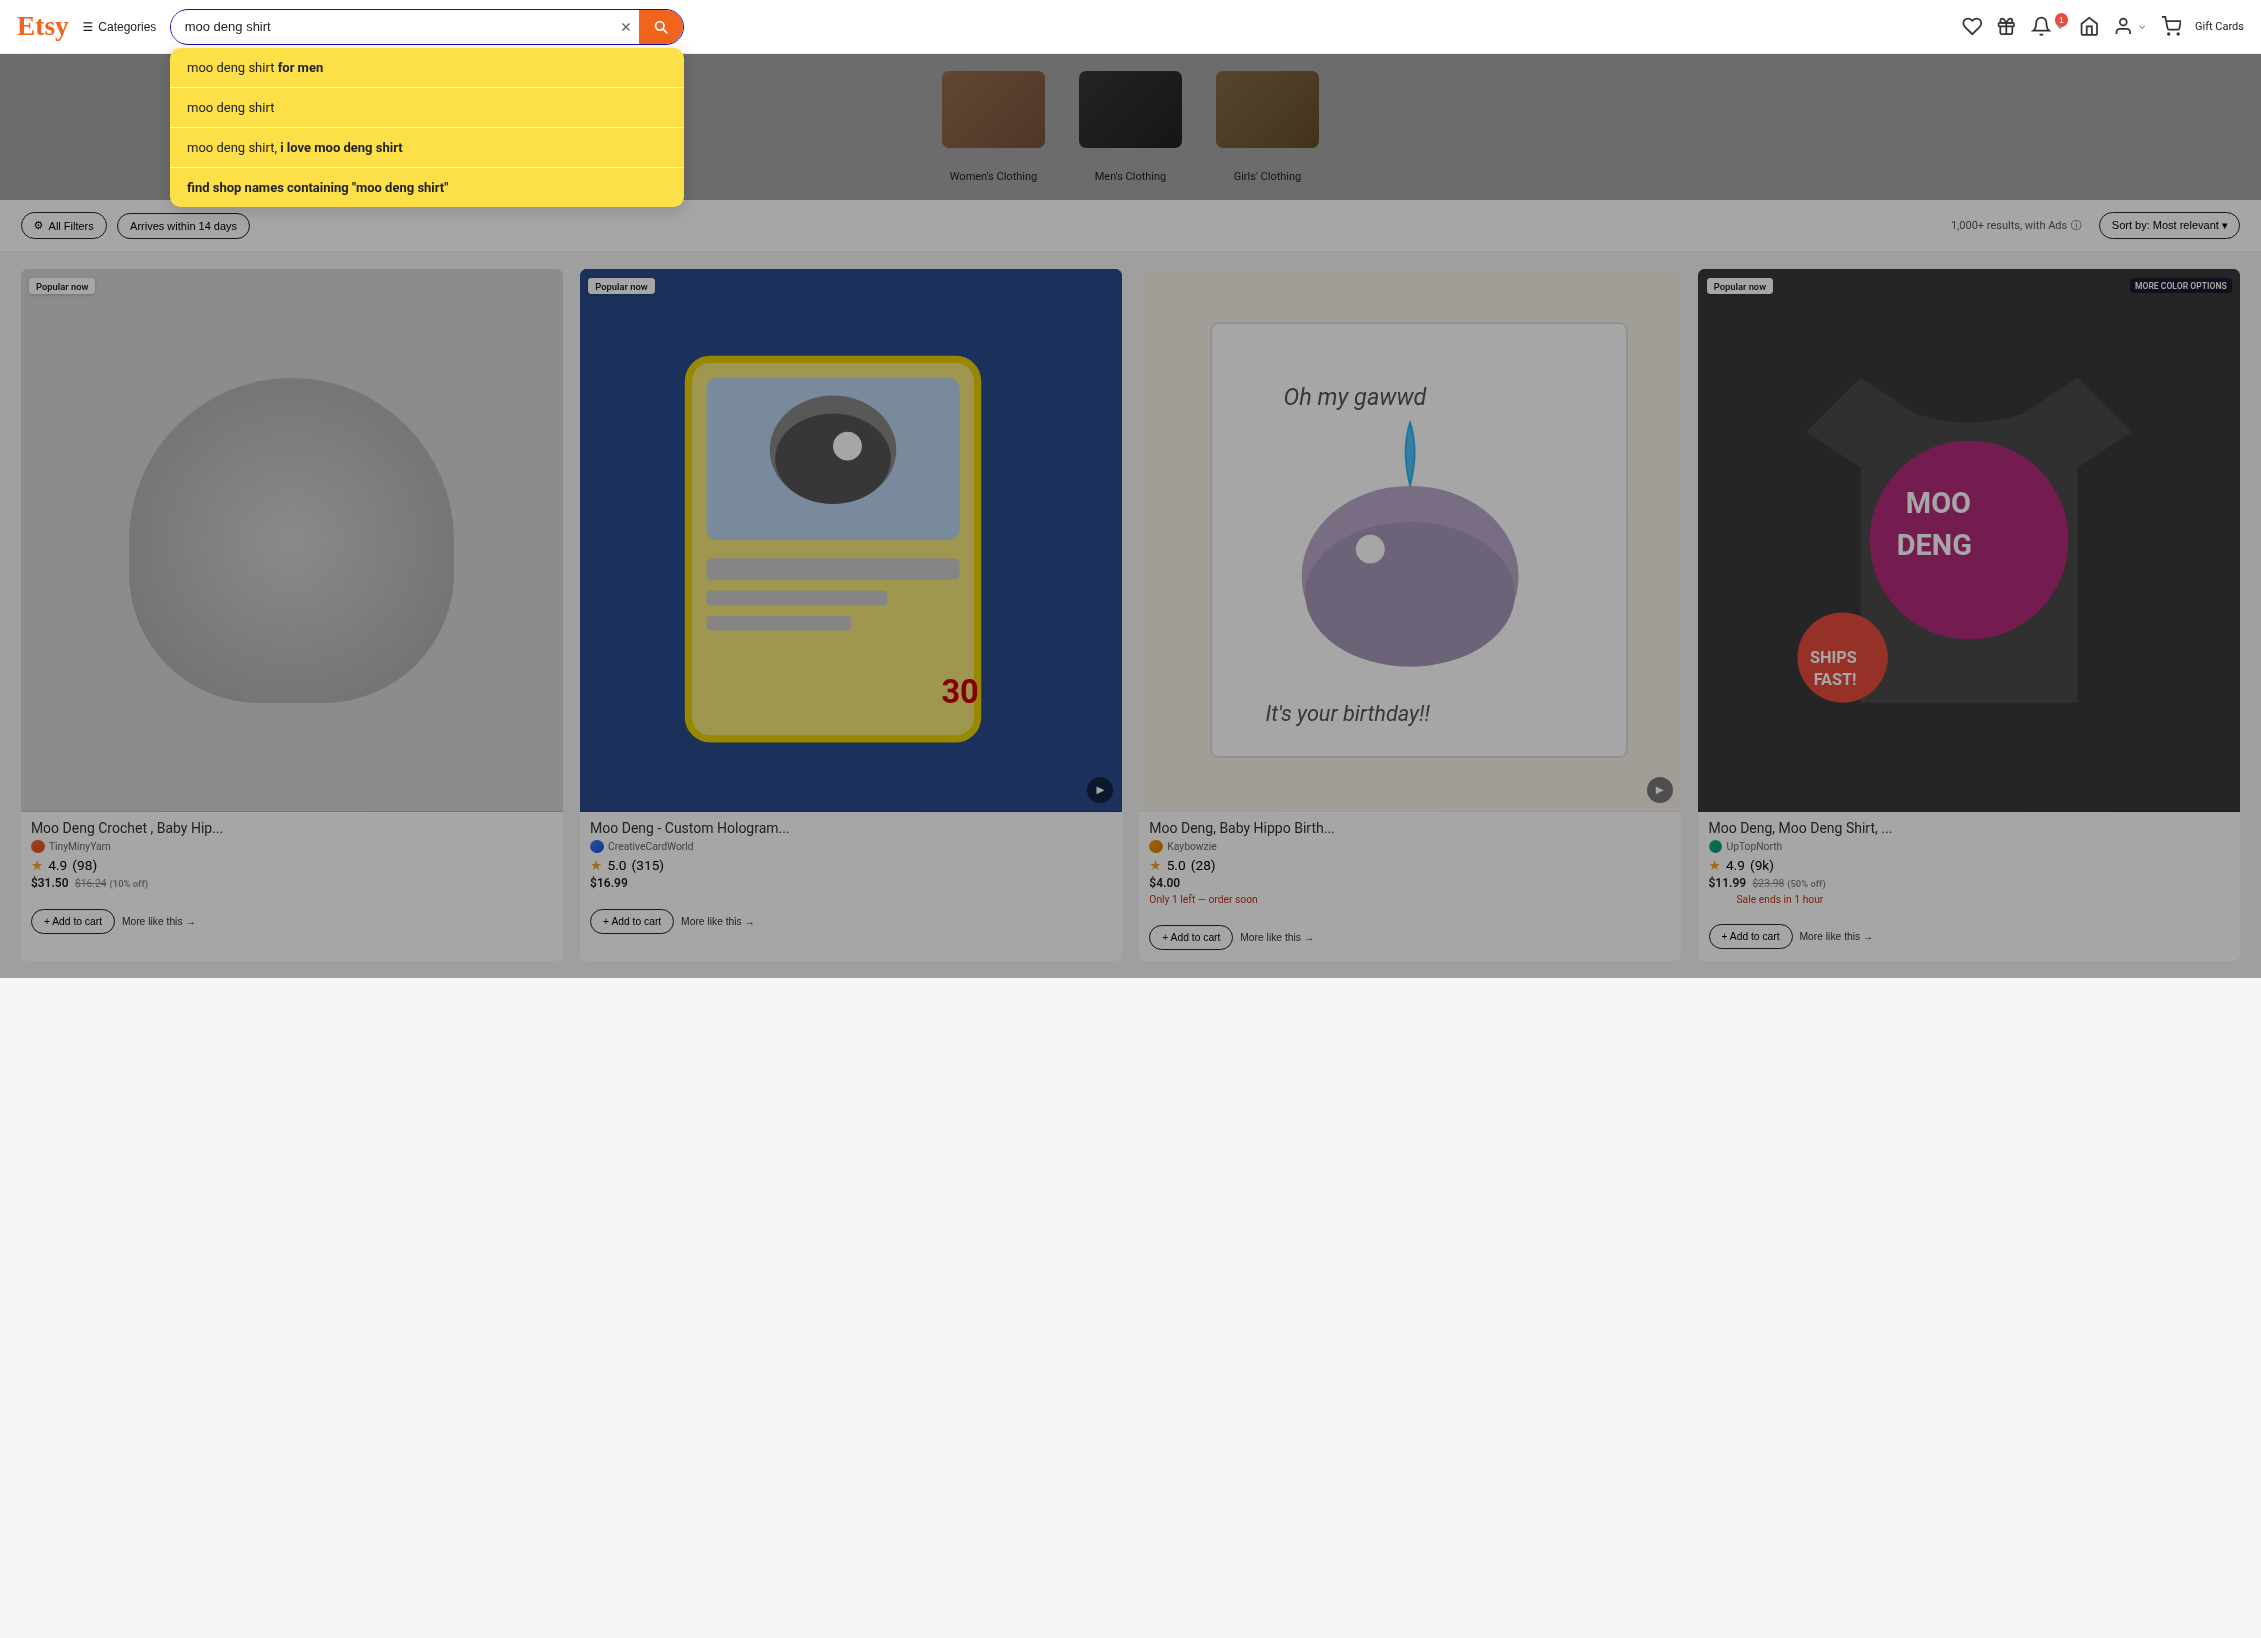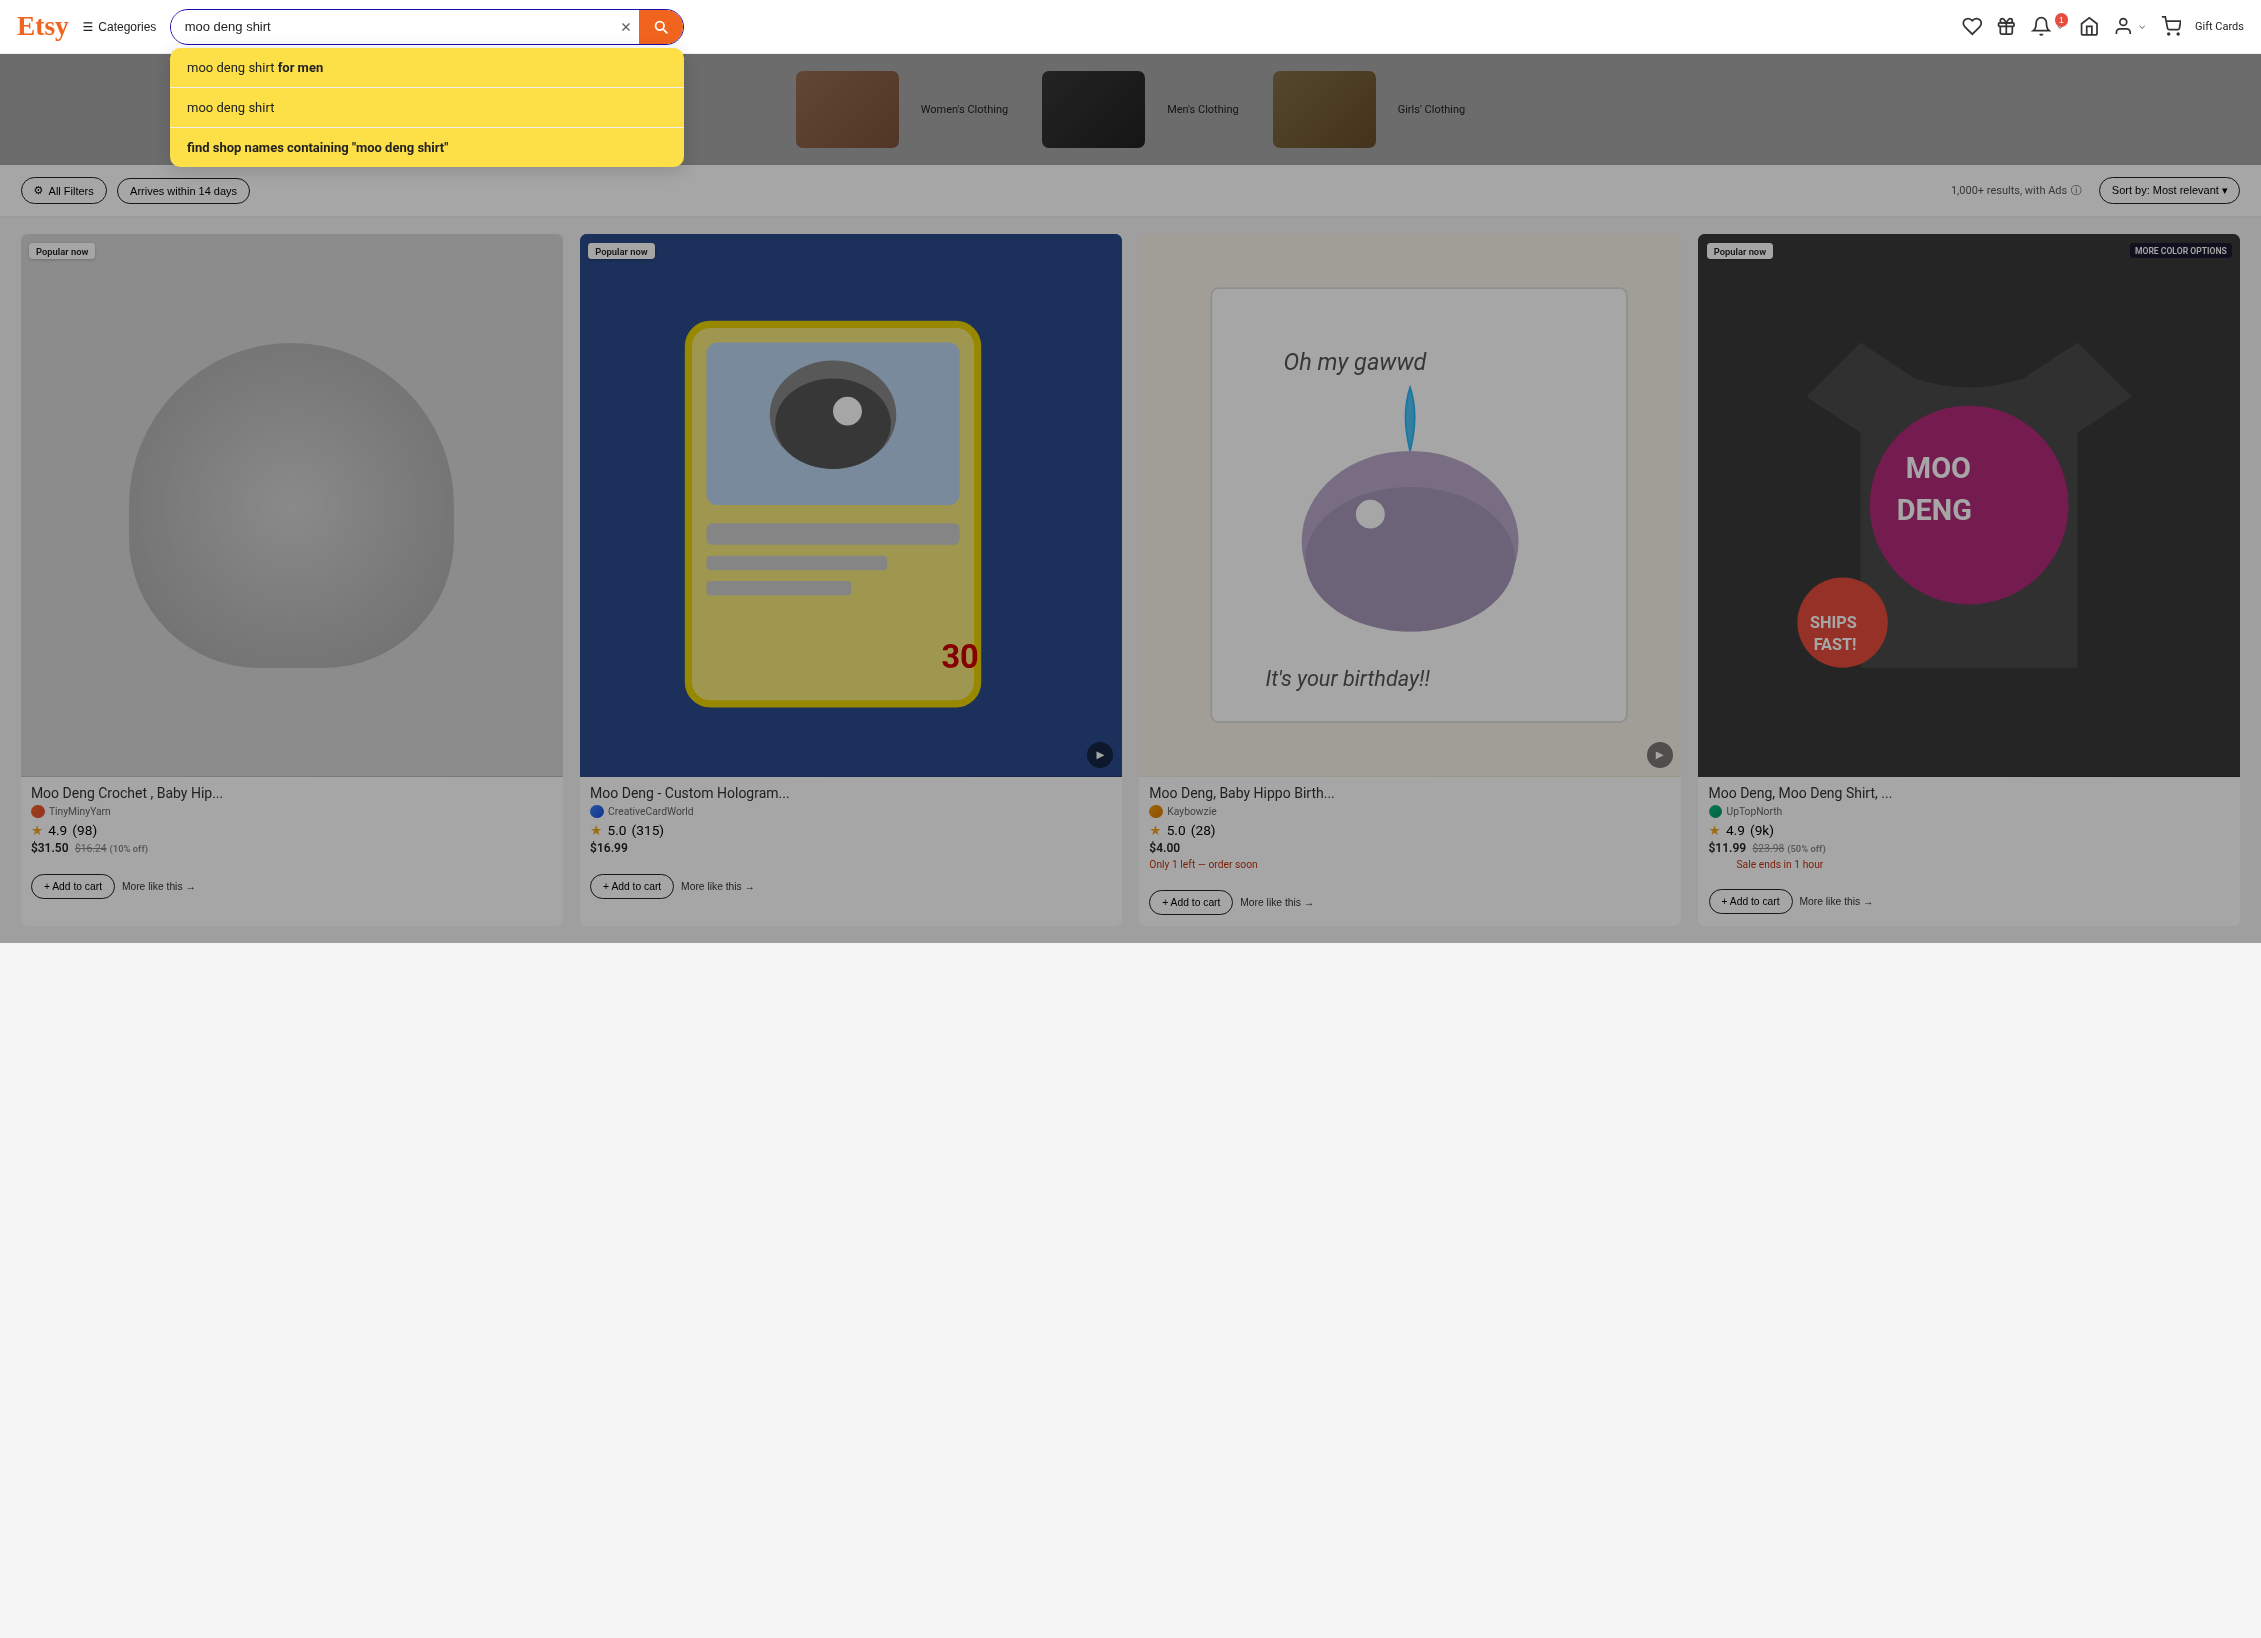--- a/index.html
+++ b/index.html
@@ -150,21 +150,21 @@
     .categories-section {
       background: white;
       padding: 17px 26px;
       display: flex;
       gap: 34px;
       justify-content: center;
       filter: brightness(0.65);
     }
     .category-item {
       display: flex;
-      flex-direction: row;
+      flex-direction: column;
       align-items: center;
       gap: 22px;
       cursor: pointer;
       justify-content: center;
     }
     .category-image {
       width: 103px;
       height: 77px;
       background: #ddd;
       border-radius: 6.9px;
@@ -410,20 +410,23 @@
         </svg>
       </button>
     </div>
 
     <div class="autocomplete-dropdown">
       <div class="autocomplete-item">
         moo deng shirt <b>for men</b>
       </div>
       <div class="autocomplete-item">
         moo deng shirt
+      </div>
+      <div class="autocomplete-item">
+        moo deng shirt, <b>i love moo deng shirt</b>
       </div>
       <div class="autocomplete-item">
         <b>find shop names containing "moo deng shirt"</b>
       </div>
     </div>
   </div>
 
   <div class="header-icons">
     <button class="icon-btn">
       <svg width="20.6" height="20.6" viewBox="0 0 24 24" fill="none" stroke="#333" stroke-width="2">

